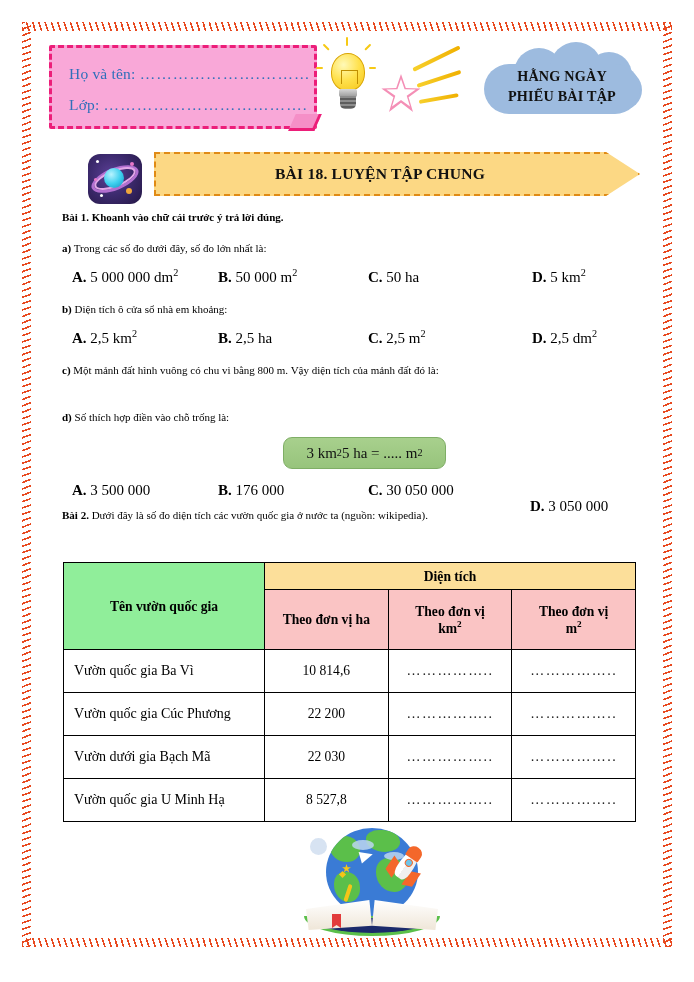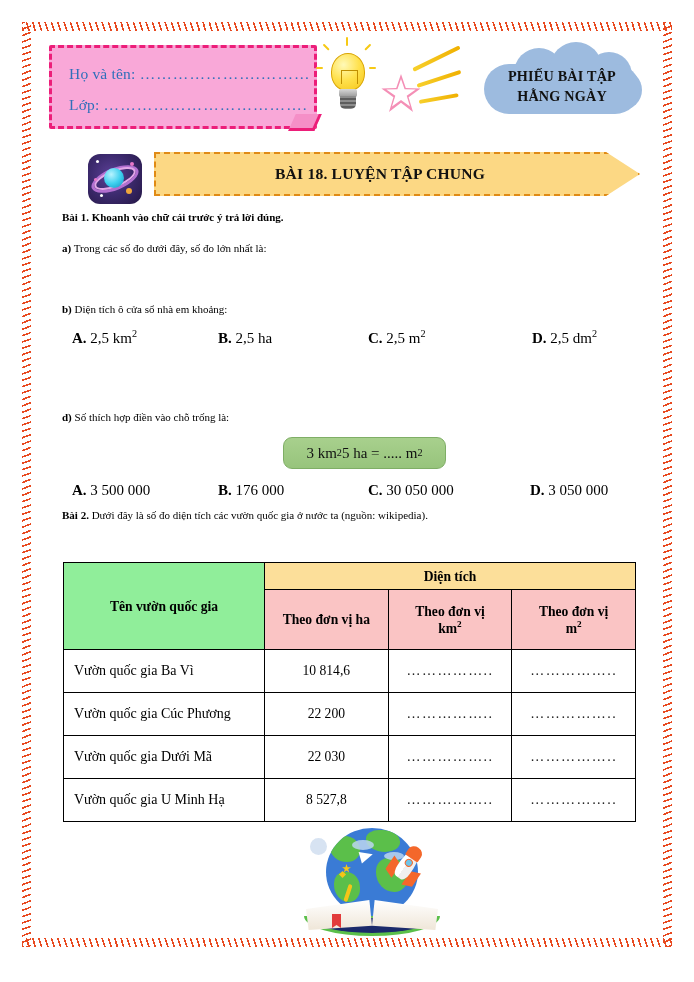--- a/index.html
+++ b/index.html
@@ -333,22 +333,22 @@
   </div>
 
   <div class="cloud-wrap">
     <div class="cloud-bump" style="left:14px;top:28px;width:44px;height:44px;"></div>
     <div class="cloud-bump" style="left:40px;top:10px;width:50px;height:50px;"></div>
     <div class="cloud-bump" style="left:76px;top:4px;width:52px;height:52px;"></div>
     <div class="cloud-bump" style="left:112px;top:14px;width:46px;height:46px;"></div>
     <div class="cloud-bump" style="left:128px;top:32px;width:40px;height:40px;"></div>
     <div class="cloud-body"></div>
     <div class="cloud-text">
+      <div>HẰNG NGÀY</div>
       <div>PHIẾU BÀI TẬP</div>
-      <div>HẰNG NGÀY</div>
     </div>
   </div>
 
   <div class="galaxy">
     <div class="ring"></div>
     <div class="ring2"></div>
     <div class="planet"></div>
     <div class="dot" style="left:8px;top:6px;width:3px;height:3px;"></div>
     <div class="dot dot-p" style="left:42px;top:8px;width:4px;height:4px;"></div>
     <div class="dot dot-o" style="left:38px;top:34px;width:6px;height:6px;"></div>
@@ -359,48 +359,57 @@
   <div class="banner"></div>
   <div class="banner-label" style="left:118px;top:118px;">BÀI 18. LUYỆN TẬP CHUNG</div>
 
   <div class="line" style="top:174px;">
     <b>Bài 1.</b><b> Khoanh vào chữ cái trước ý trả lời đúng.</b>
   </div>
 
   <div class="line" style="top:205px;">
     <b>a)</b><span> Trong các số đo dưới đây, số đo lớn nhất là:</span>
   </div>
+  <div class="opts" style="top:235px;">
+    <div class="opt" style="left:10px;"><b>A.</b><span> 5 000 000 dm</span><sup>2</sup></div>
+    <div class="opt" style="left:156px;"><b>B.</b><span> 50 000 m</span><sup>2</sup></div>
+    <div class="opt" style="left:306px;"><b>C.</b><span> 50 ha</span><sup></sup></div>
+    <div class="opt" style="left:470px;"><b>D.</b><span> 5 km</span><sup>2</sup></div>
+  </div>
 
   <div class="line" style="top:266px;">
     <b>b)</b><span> Diện tích ô cửa sổ nhà em khoảng:</span>
   </div>
   <div class="opts" style="top:296px;">
     <div class="opt" style="left:10px;"><b>A.</b><span> 2,5 km</span><sup>2</sup></div>
     <div class="opt" style="left:156px;"><b>B.</b><span> 2,5 ha</span><sup></sup></div>
     <div class="opt" style="left:306px;"><b>C.</b><span> 2,5 m</span><sup>2</sup></div>
     <div class="opt" style="left:470px;"><b>D.</b><span> 2,5 dm</span><sup>2</sup></div>
   </div>
 
+  <div class="line" style="top:327px;">
+    <b>c)</b><span> Một mảnh đất hình vuông có chu vi bằng 800 m. Vậy diện tích của mảnh đất đó là:</span>
+  </div>
 
   <div class="line" style="top:374px;">
     <b>d)</b><span> Số thích hợp điền vào chỗ trống là:</span>
   </div>
 
   <div class="eqbox">
     <span>3 km</span>
       <sup>2</sup>
       <span> 5 ha = ..... m</span>
       <sup>2</sup>
   </div>
 
   <div class="opts" style="top:448px;">
     <div class="opt" style="left:10px;"><b>A.</b><span> 3 500 000</span></div>
     <div class="opt" style="left:156px;"><b>B.</b><span> 176 000</span></div>
     <div class="opt" style="left:306px;"><b>C.</b><span> 30 050 000</span></div>
-    <div class="opt" style="left:468px;"><b>D.</b><span> 3 050 000</span></div>
+    <div class="opt" style="left:468px;margin-top:16px;"><b>D.</b><span> 3 050 000</span></div>
   </div>
 
   <div class="line" style="top:472px;">
     <b>Bài 2.</b><span> Dưới đây là số đo diện tích các vườn quốc gia ở nước ta (nguồn: wikipedia).</span>
   </div>
 
   <table class="tbl">
     <tbody>
         <tr>
       <th class="c-green h-name" rowspan="2" style="width:188px;">Tên vườn quốc gia</th>
@@ -425,21 +434,21 @@
       <td class="dots-cell">……………..</td>
       <td class="dots-cell">……………..</td>
     </tr>
     <tr class="body-row">
       <td class="cell-name">Vườn quốc gia Cúc Phương</td>
       <td>22 200</td>
       <td class="dots-cell">……………..</td>
       <td class="dots-cell">……………..</td>
     </tr>
     <tr class="body-row">
-      <td class="cell-name">Vườn quốc gia Dưới Mã</td>
+      <td class="cell-name">Vườn dưới gia Bạch Mã</td>
       <td>22 030</td>
       <td class="dots-cell">……………..</td>
       <td class="dots-cell">……………..</td>
     </tr>
     <tr class="body-row">
       <td class="cell-name">Vườn quốc gia U Minh Hạ</td>
       <td>8 527,8</td>
       <td class="dots-cell">……………..</td>
       <td class="dots-cell">……………..</td>
     </tr>

